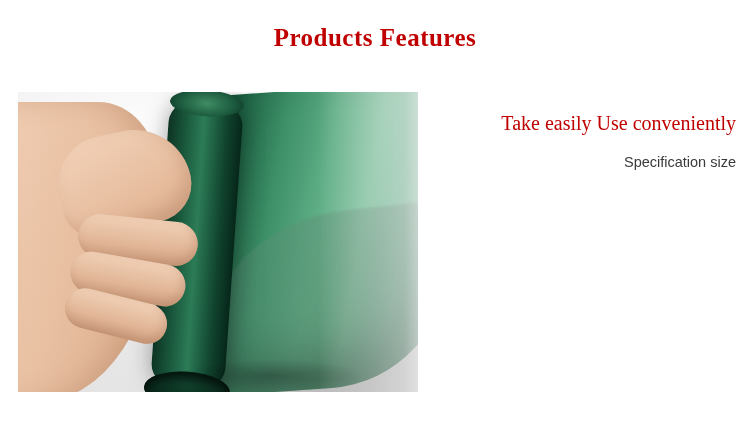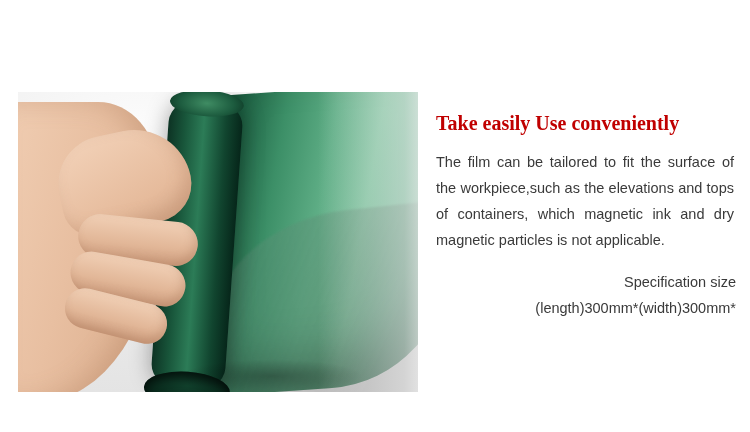--- a/index.html
+++ b/index.html
@@ -171,25 +171,26 @@
     background: radial-gradient(50% 60% at 40% 60%, rgba(0,0,0,0.25), rgba(0,0,0,0) 70%);
   }
   .right-col {
     position: absolute;
     left: 436px;
     top: 112px;
     width: 300px;
   }
   .subtitle {
     font-family: "Liberation Serif", serif;
-    font-weight: bold;
+    font-weight: normal;
     font-size: 20px;
     color: #c00000;
     margin: 0 0 14px 0;
     white-space: nowrap;
+    text-align: right;
   }
   .body-text {
     font-size: 14.5px;
     line-height: 26px;
     color: #3a3a3a;
     text-align: justify;
     margin: 0 0 16px 0;
     width: 298px;
   }
   .spec-line {
@@ -198,20 +199,21 @@
     color: #3a3a3a;
     white-space: nowrap;
     text-align: right;
   }
 </style>
 </head>
 <body>
 
 <div class="page">
 
+  <div class="page-title">Products  Features</div>
 
   <div class="photo">
     <div class="photo-inner">
       <div class="bg-grad"></div>
       <div class="sheet"></div>
       <div class="sheet-curl"></div>
       <div class="sheet-edge"></div>
       <div class="roll">
         <div class="roll-top"></div>
         <div class="roll-bottom"></div>
@@ -220,18 +222,16 @@
       <div class="thumb"></div>
       <div class="finger f1"></div>
       <div class="finger f2"></div>
       <div class="finger f3"></div>
       <div class="sheet-shadow"></div>
     </div>
   </div>
 
   <div class="right-col">
     <div class="subtitle">Take easily  Use conveniently</div>
-    <p class="body-text">The film can be tailored to fit the surface of the workpiece,such as the elevations and tops of containers, which magnetic ink and dry magnetic particles is not applicable.</p>
     <div class="spec-line">Specification size</div>
-    <div class="spec-line">(length)300mm*(width)300mm*</div>
   </div>
 
 </div>
 
 </body></html>

